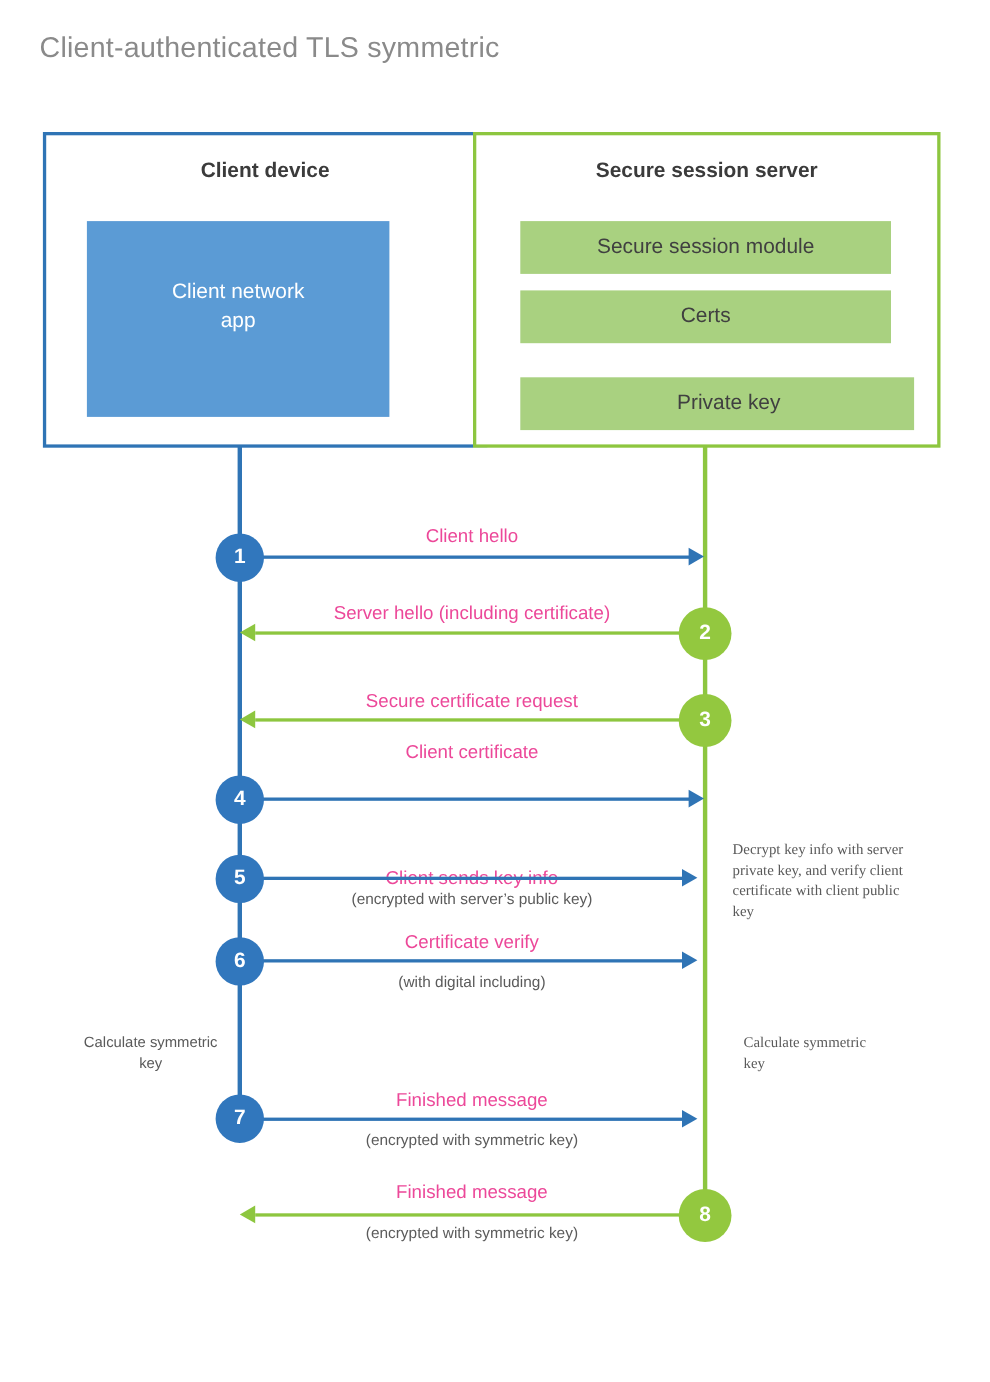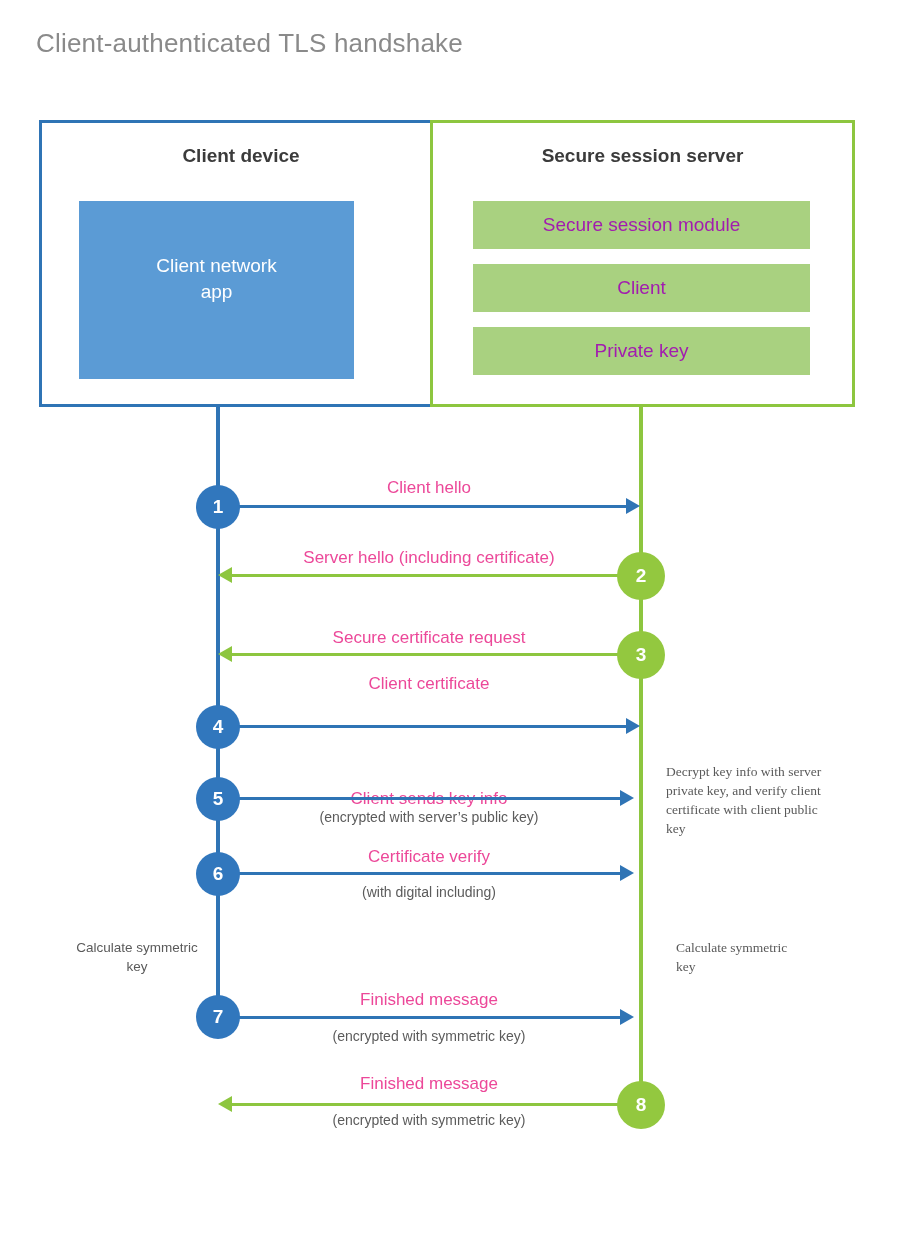--- a/index.html
+++ b/index.html
@@ -33,27 +33,27 @@
   .client-app{
     position:absolute; left:37px; top:78px; width:275px; height:178px;
     background:#5b9bd5; color:#ffffff;
     display:flex; align-items:center; justify-content:center;
     text-align:center; font-size:19px; line-height:1.35;
     padding-bottom:22px; box-sizing:border-box;
   }
 
   .server-bar{
     position:absolute; left:40px; width:337px; height:48px;
-    background:#a9d180; color:#a21caf;
+    background:#a9d180; color:#404040;
     display:flex; align-items:center; justify-content:center;
     font-size:19px;
   }
   .server-bar.b1{ top:78px; }
   .server-bar.b2{ top:141px; }
-  .server-bar.b3{ top:204px; }
+  .server-bar.b3{ top:220px;padding-left:21px; }
 
   
   .lifeline{ position:absolute; width:4px; }
   .lifeline.client{ left:216px; top:406px; height:624px; background:#2f74b5; }
   .lifeline.server{ left:639px; top:406px; height:699px; background:#8dc63f; }
 
   
   .msg{ position:absolute; left:0; width:900px; height:0; }
 
   .arrow-line{ position:absolute; height:3px; }
@@ -93,36 +93,36 @@
     position:absolute; font-size:13.5px; color:#5a5a5a; line-height:1.42;
   }
   .side-note.center{ text-align:center; }
   .side-note.left{ text-align:left;font-family:Liberation Serif, serif; }
 </style>
 </head>
 <body>
 
 <div id="stage">
 
-  <div class="page-title">Client-authenticated TLS handshake</div>
+  <div class="page-title">Client-authenticated TLS symmetric</div>
 
   <div class="party-box client-box">
     <div class="box-title">Client device</div>
     <div class="client-app">
       <span>
         <span>Client network</span><br>
         <span>app</span>
       </span>
     </div>
   </div>
 
   <div class="party-box server-box">
     <div class="box-title">Secure session server</div>
     <div class="server-bar b1">Secure session module</div>
-    <div class="server-bar b2">Client</div>
+    <div class="server-bar b2">Certs</div>
     <div class="server-bar b3">Private key</div>
   </div>
 
   <div class="lifeline client"></div>
   <div class="lifeline server"></div>
 
   <div class="msg">
     <div class="msg-label" style="left:218px; top:478px; width:422px;">Client hello</div>
     <div class="arrow-line blue" style="left:218px; top:505px; width:410px;"></div>
     <div class="arrow-head right blue" style="left:626px; top:498px;"></div>

